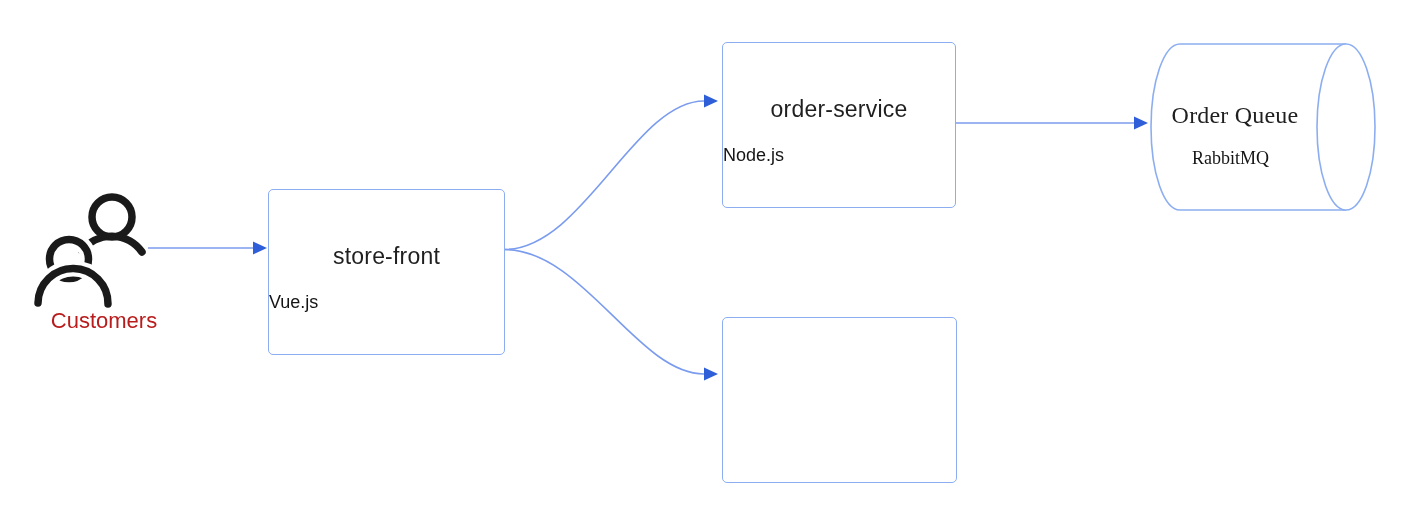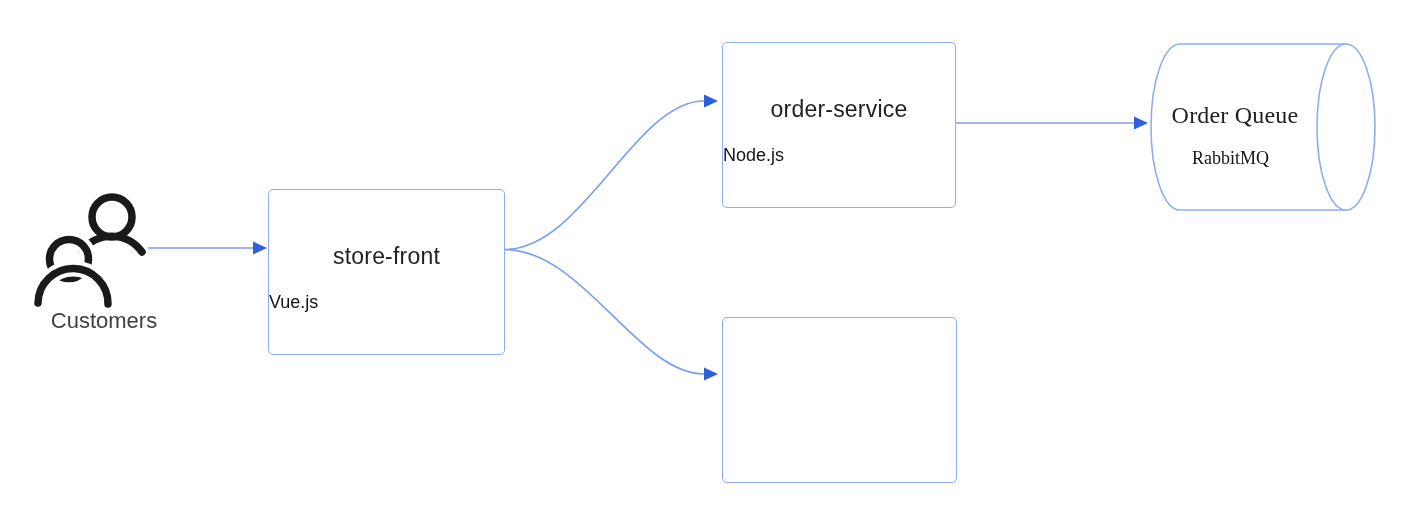--- a/index.html
+++ b/index.html
@@ -110,21 +110,21 @@
     fill:none;
     stroke:#ffffff;
     stroke-width:16;
   }
   .actor-label{
     position:absolute;
     left:0; top:123px;
     width:160px;
     text-align:center;
     font-size:22px;
-    color:#404040;
+    color:#b91c1c;
     white-space:nowrap;
   }
 </style>
 </head>
 <body>
 
 <div class="canvas">
 
   <svg class="edges-layer" viewBox="0 0 1424 525" xmlns="http://www.w3.org/2000/svg">
     <g>

